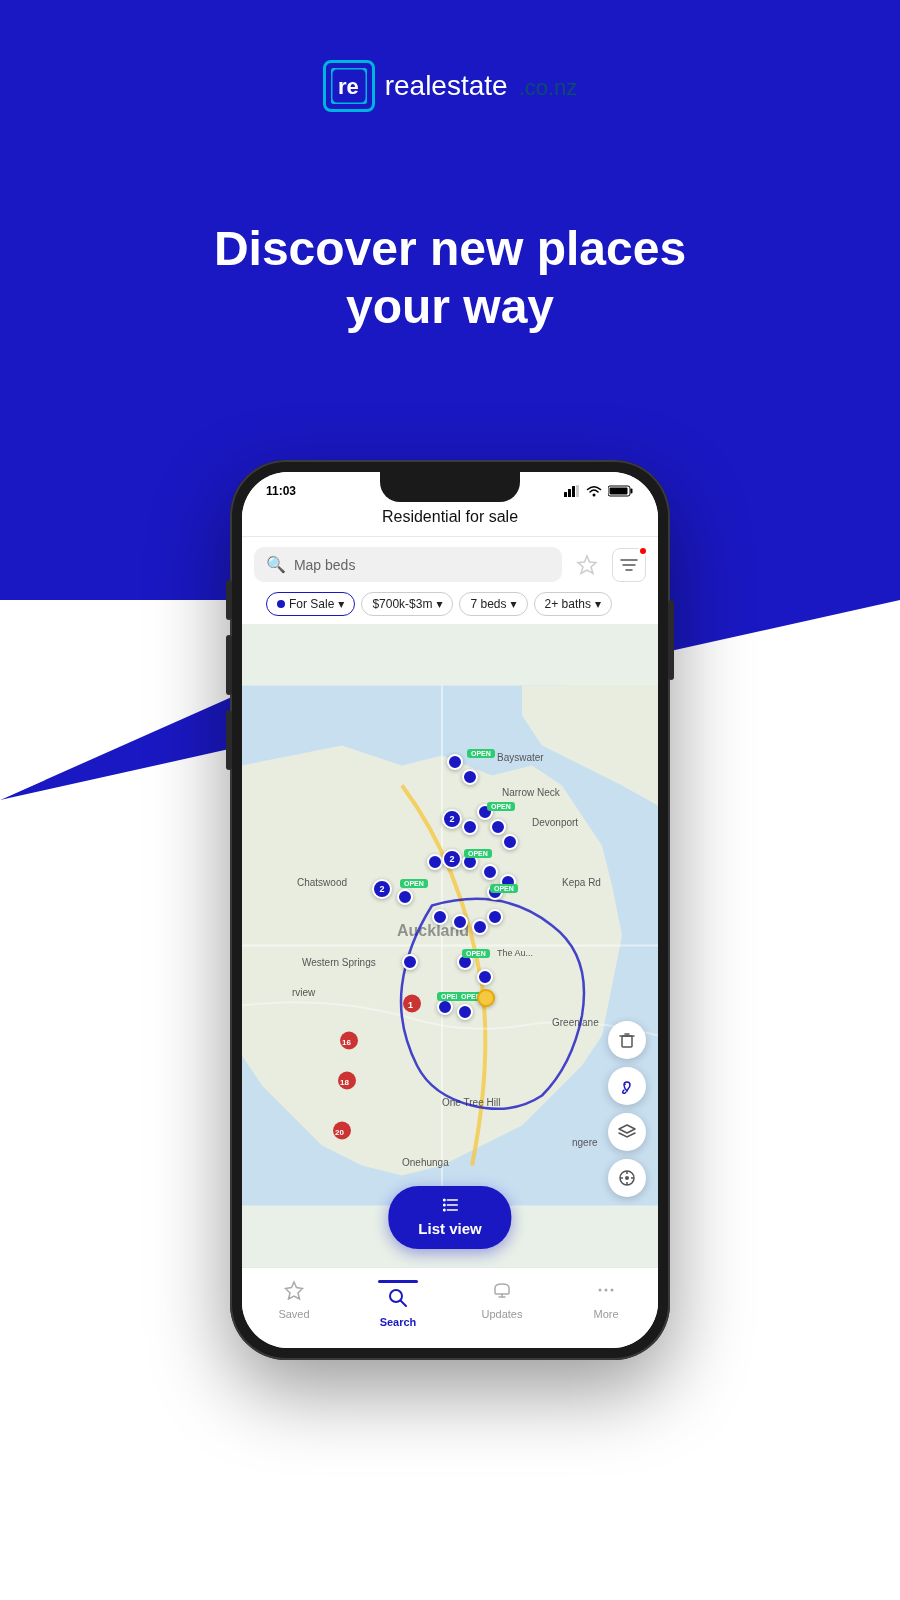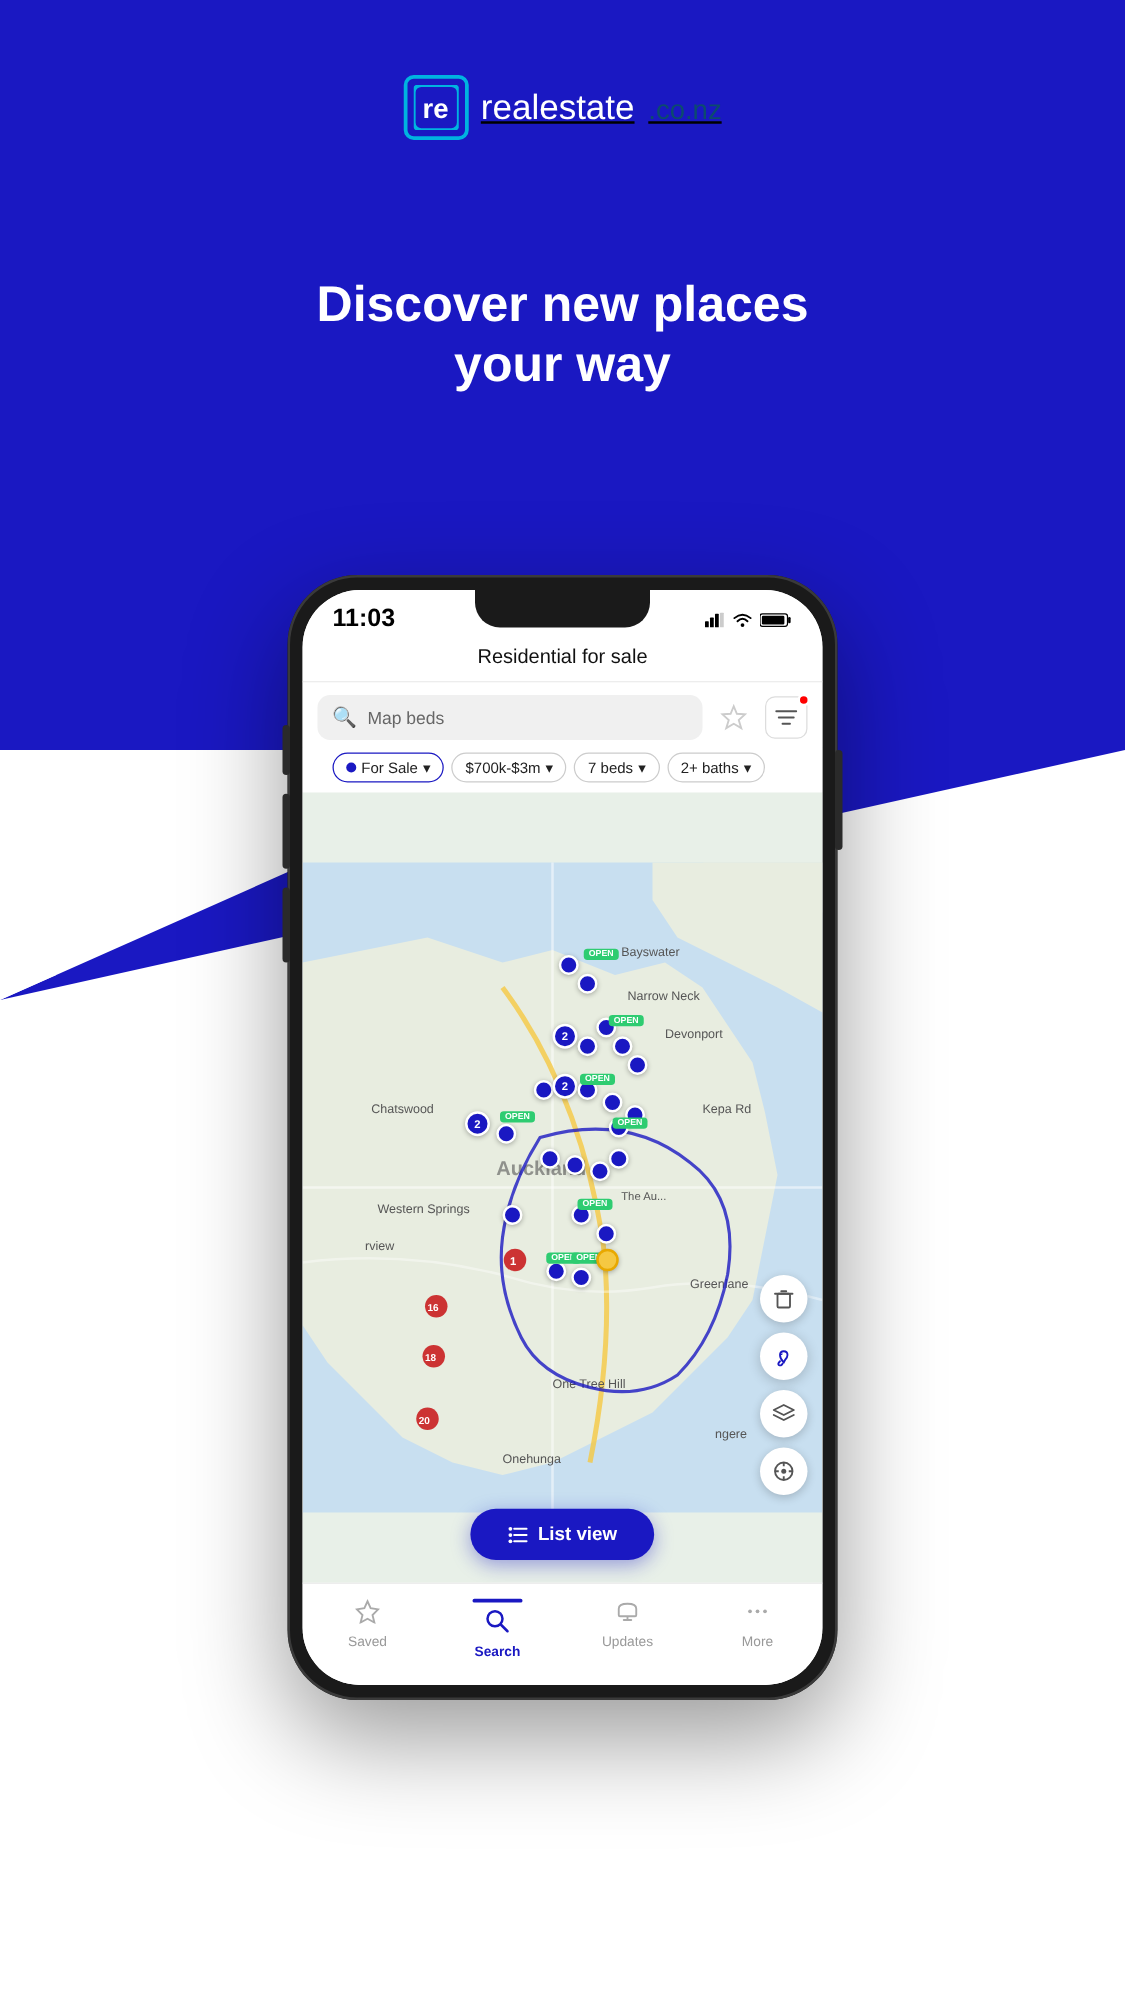--- a/index.html
+++ b/index.html
@@ -37,21 +37,20 @@
 
     
     .header {
       position: absolute;
       top: 60px;
       left: 0; right: 0;
       display: flex;
       justify-content: center;
       align-items: center;
       z-index: 10;
-      text-decoration: underline;
     }
     .logo-container {
       display: flex;
       align-items: center;
       gap: 10px;
     }
     .logo-icon {
       width: 52px;
       height: 52px;
       border: 3px solid #00b4e0;
@@ -77,21 +76,21 @@
     
     .tagline {
       position: absolute;
       top: 220px;
       left: 0; right: 0;
       text-align: center;
       z-index: 10;
     }
     .tagline h1 {
       color: #fff;
-      font-size: 40px;
+      font-size: 48px;
       font-weight: 800;
       line-height: 1.2;
     }
 
     
     .phone-wrapper {
       position: absolute;
       top: 460px;
       left: 50%;
       transform: translateX(-50%);
@@ -176,21 +175,21 @@
     
     .status-bar {
       background: #fff;
       padding: 12px 24px 6px;
       display: flex;
       justify-content: space-between;
       align-items: center;
       flex-shrink: 0;
     }
     .status-time {
-      font-size: 20px;
+      font-size: 12px;
       font-weight: 600;
       color: #000;
     }
     .status-icons {
       display: flex;
       align-items: center;
       gap: 6px;
     }
 
     
@@ -317,20 +316,21 @@
       color: #fff;
       border-radius: 30px;
       padding: 12px 30px;
       font-size: 15px;
       font-weight: 600;
       display: flex;
       align-items: center;
       gap: 8px;
       white-space: nowrap;
       box-shadow: 0 4px 15px rgba(26,24,194,0.4);
+      flex-direction: column;
     }
 
     
     .map-side-btns {
       position: absolute;
       right: 12px;
       bottom: 70px;
       display: flex;
       flex-direction: column;
       gap: 8px;

